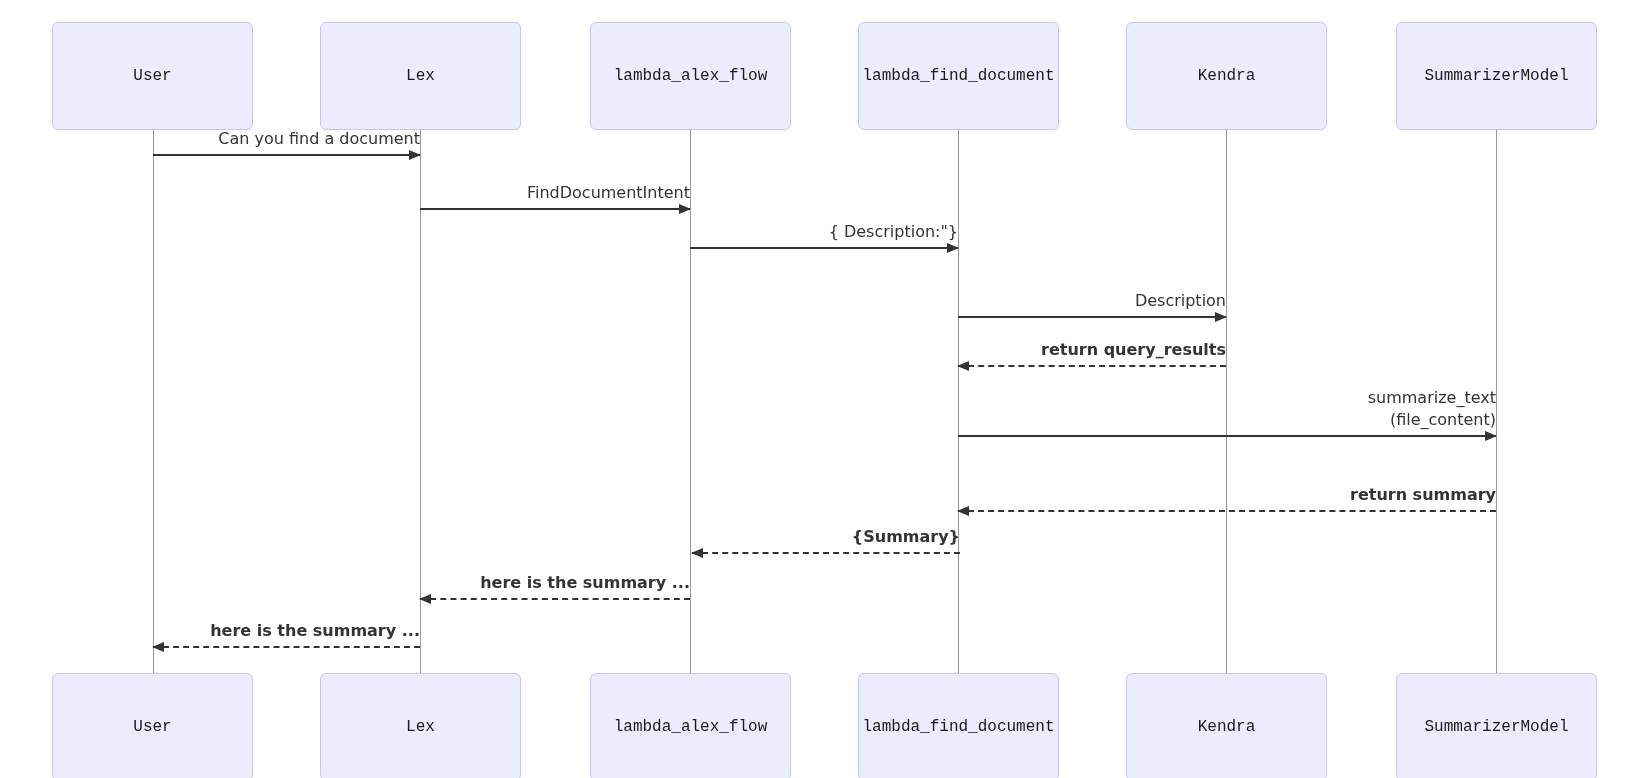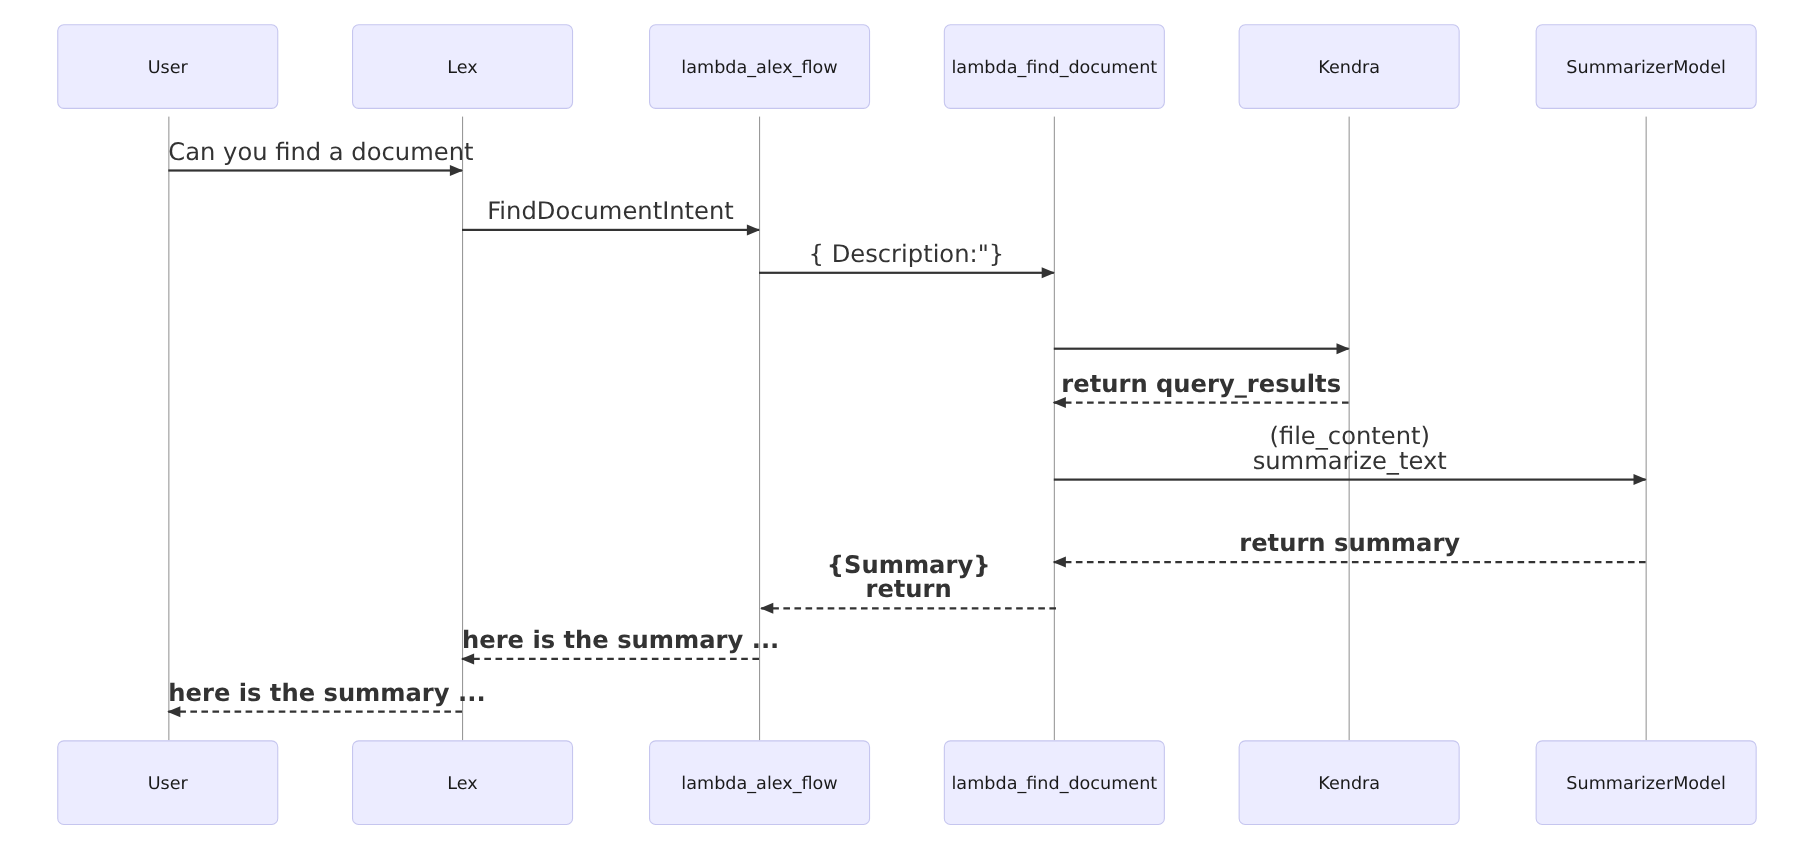--- a/index.html
+++ b/index.html
@@ -12,28 +12,29 @@
     position: relative;
     width: 1646px;
     height: 778px;
     background: #ffffff;
     overflow: hidden;
   }
   
   .actor {
     position: absolute;
     width: 201px;
-    height: 77px;
+    height: 108px;
     background: #ECECFF;
     border: 1px solid #c6c6ef;
     border-radius: 6px;
     display: flex;
     align-items: center;
     justify-content: center;
     box-sizing: border-box;
+    font-family: Liberation Mono, monospace;
   }
   .actor.top { top: 22px; }
   .actor.bottom { top: 673px; }
   .actor span {
     font-size: 16px;
     color: #1a1a1a;
     white-space: nowrap;
   }
   
   .lifeline {
@@ -48,22 +49,22 @@
     position: absolute;
     height: 0;
     border-top: 2px solid #333333;
   }
   .msg.dashed { border-top-style: dashed; font-weight: bold; }
   .msg-label {
     position: absolute;
     left: 0;
     right: 0;
     bottom: 6px;
-    text-align: center;
-    font-size: 22px;
+    text-align: right;
+    font-size: 16px;
     line-height: 22px;
     color: #333333;
     white-space: nowrap;
   }
   .lbl-line { display: block; }
   .arrow-head {
     position: absolute;
     width: 0;
     height: 0;
     top: -6px;
@@ -139,50 +140,50 @@
 
   <div class="msg solid" style="left:690px;top:247px;width:268px">
     <div class="msg-label">
       <span class="lbl-line">{ Description:"}</span>
     </div>
     <span class="arrow-head right"></span>
   </div>
 
   <div class="msg solid" style="left:958px;top:316px;width:268px">
     <div class="msg-label">
+      <span class="lbl-line">Description</span>
     </div>
     <span class="arrow-head right"></span>
   </div>
 
   <div class="msg dashed" style="left:958px;top:365px;width:268px">
     <div class="msg-label">
       <span class="lbl-line">return query_results</span>
     </div>
     <span class="arrow-head left"></span>
   </div>
 
   <div class="msg solid" style="left:958px;top:435px;width:538px">
     <div class="msg-label">
+      <span class="lbl-line">summarize_text</span>
       <span class="lbl-line">(file_content)</span>
-      <span class="lbl-line">summarize_text</span>
     </div>
     <span class="arrow-head right"></span>
   </div>
 
   <div class="msg dashed" style="left:958px;top:510px;width:538px">
     <div class="msg-label">
       <span class="lbl-line">return summary</span>
     </div>
     <span class="arrow-head left"></span>
   </div>
 
   <div class="msg dashed" style="left:692px;top:552px;width:268px">
     <div class="msg-label">
       <span class="lbl-line">{Summary}</span>
-      <span class="lbl-line">return</span>
     </div>
     <span class="arrow-head left"></span>
   </div>
 
   <div class="msg dashed" style="left:420px;top:598px;width:270px">
     <div class="msg-label">
       <span class="lbl-line">here is the summary ...</span>
     </div>
     <span class="arrow-head left"></span>
   </div>

